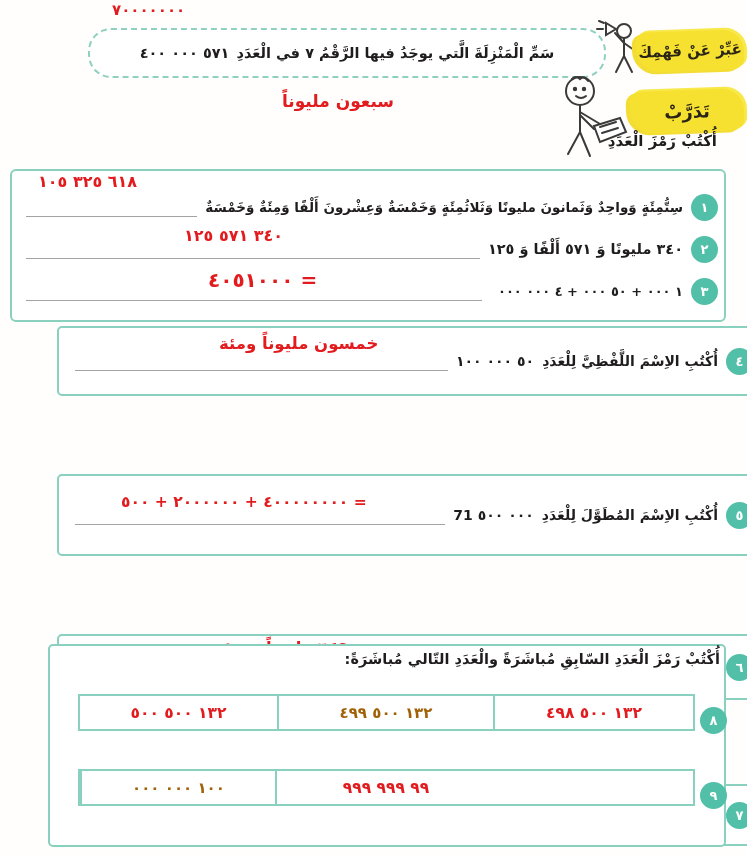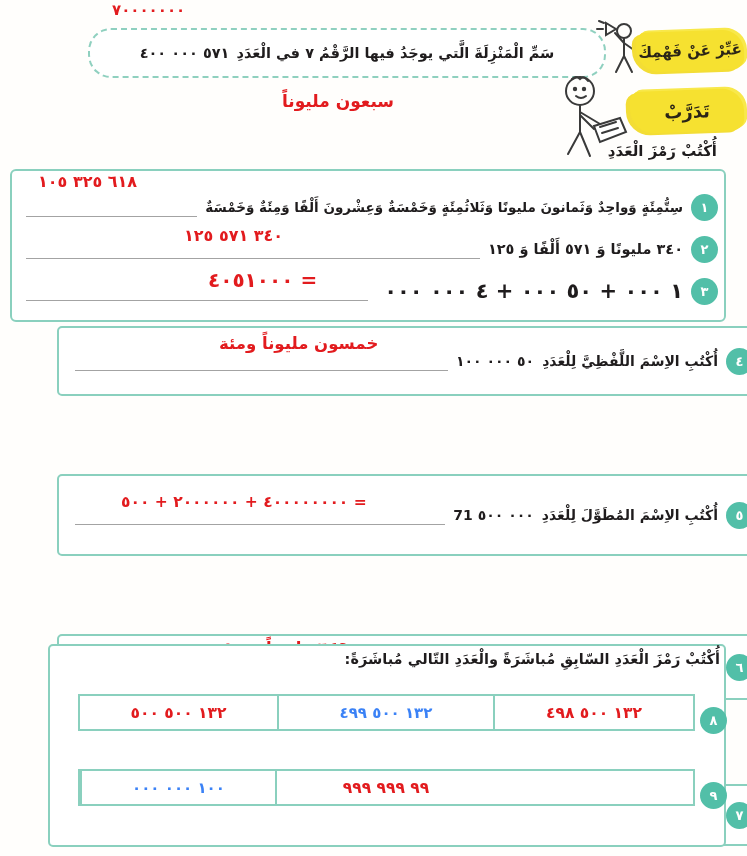--- a/index.html
+++ b/index.html
@@ -19,21 +19,21 @@
 
   
   .badge{background:#f6e130;display:flex;align-items:center;justify-content:center;color:#2a2417;
          font-weight:bold;border-radius:10px 22px 12px 24px;transform:rotate(-2deg);
          box-shadow:-4px 2px 0 #f3dd35, 3px -2px 0 #f8e84a;}
   .badge1{left:636px;top:31px;width:108px;height:40px;font-size:15px;}
   .badge2{left:630px;top:90px;width:114px;height:42px;font-size:18px;}
 
   .express-ans{left:268px;top:91px;font-size:17px;width:140px;text-align:center;}
 
-  .h1{right:30px;top:142px;font-size:15px;text-align:right;}
+  .h1{right:30px;top:132px;font-size:15px;text-align:right;}
   .h2{right:27px;top:651px;font-size:14.5px;}
 
   
   .idx{width:27px;height:27px;border-radius:50%;background:#52bfa8;color:#fff;flex:0 0 27px;
        display:flex;align-items:center;justify-content:center;font-size:13px;font-weight:bold;}
 
   
   .boxA{left:10px;top:169px;width:712px;height:149px;border:2px solid #8ad0be;border-radius:6px;background:#fff;}
   .rowA{position:absolute;right:6px;left:14px;height:32px;display:flex;align-items:center;gap:8px;}
   .rowA1{top:20px;} .rowA2{top:62px;} .rowA3{top:104px;}
@@ -57,21 +57,21 @@
   .cardrel{position:relative;}
   .card .ansx{position:absolute;}
   .numgrp{letter-spacing:1px;}
 
   
   .boxB{left:48px;top:644px;width:674px;height:199px;border:2px solid #8ad0be;border-radius:5px;background:#fff;}
   .pn-table{width:617px;height:37px;display:grid;grid-template-columns:197px 218px 1fr;direction:ltr;
             border:2px solid #8ad0be;background:#fff;box-sizing:border-box;}
   .t8{left:78px;top:694px;} .t9{left:78px;top:769px;}
   .pn-cell{display:flex;align-items:center;justify-content:center;font-weight:bold;}
-  .pn-mid{border-left:2px solid #8ad0be;border-right:2px solid #8ad0be;color:#3b82f6;font-size:15px;letter-spacing:3px;}
+  .pn-mid{border-left:2px solid #8ad0be;border-right:2px solid #8ad0be;color:#a16207;font-size:15px;letter-spacing:3px;}
   .pn-red{font-size:15.5px;letter-spacing:3px;}
   .c8{left:700px;top:707px;} .c9{left:700px;top:782px;}
 
   svg{display:block;}
 </style>
 </head>
 <body>
 
 <div class="page">
 
@@ -126,21 +126,21 @@
 
     <div class="rowA rowA2">
       <span class="idx">٢</span>
       <span class="itext" style="font-size:14.5px;">٣٤٠ مليونًا وَ ٥٧١ أَلْفًا وَ ١٢٥</span>
       <span class="blank"></span>
     </div>
     <div class="abs ansA2 red ltr">٣٤٠ ٥٧١ ١٢٥</div>
 
     <div class="rowA rowA3">
       <span class="idx">٣</span>
-      <span class="itext ltr numgrp" style="font-size:21px;margin-left:8px;">١ ٠٠٠ + ٥٠ ٠٠٠ + ٤ ٠٠٠ ٠٠٠</span>
+      <span class="itext ltr numgrp" style="font-size:13px;margin-left:8px;">١ ٠٠٠ + ٥٠ ٠٠٠ + ٤ ٠٠٠ ٠٠٠</span>
       <span class="blank"></span>
     </div>
     <div class="abs ansA3 red ltr">٤٠٥١٠٠٠ =</div>
   </div>
 
   <div class="abs card card4 cardrel">
     <span class="idx">٤</span>
     <span class="itext" style="font-size:14px;">أُكْتُبِ الاِسْمَ اللَّفْظِيَّ لِلْعَدَدِ</span>
     <span class="itext ltr numgrp" style="font-size:14px;">٥٠ ٠٠٠ ١٠٠</span>
     <span class="blank"></span>

